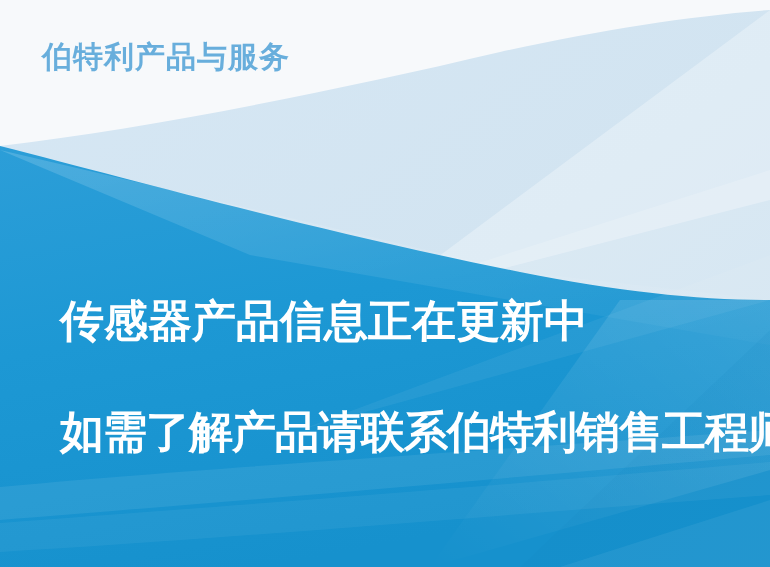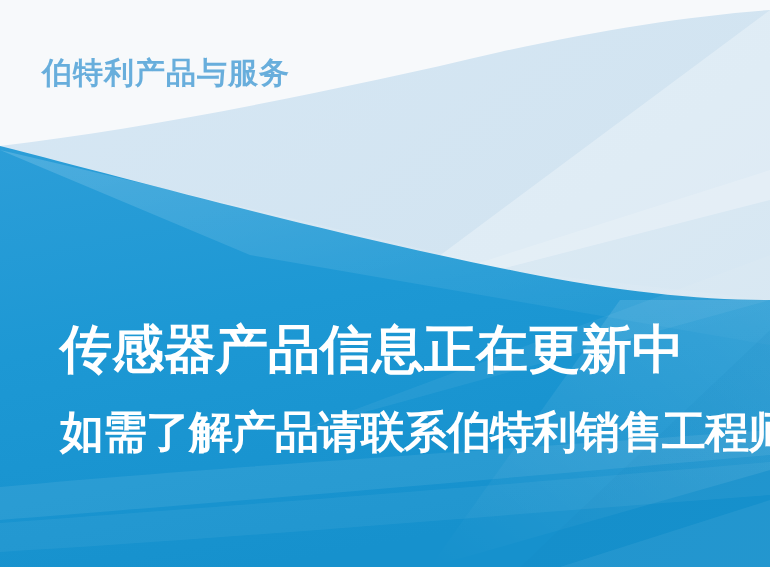--- a/index.html
+++ b/index.html
@@ -28,39 +28,38 @@
   .text-layer {
     position: absolute;
     left: 0;
     top: 0;
     width: 770px;
     height: 567px;
   }
   #section-title {
     position: absolute;
     left: 42px;
-    top: 56px;
+    top: 40px;
     font-size: 30px;
     font-weight: bold;
     letter-spacing: 1px;
     color: #68aedc;
     white-space: nowrap;
     line-height: 1.1;
   }
   #headline-primary {
     position: absolute;
     left: 60px;
     top: 296px;
-    font-size: 52px;
+    font-size: 44px;
     font-weight: bold;
     color: #ffffff;
     white-space: nowrap;
     line-height: 1.12;
     letter-spacing: 0px;
-    margin-top: 24px;
   }
   #headline-secondary {
     position: absolute;
     left: 60px;
     top: 407px;
     font-size: 44px;
     font-weight: bold;
     color: #ffffff;
     white-space: nowrap;
     line-height: 1.12;

